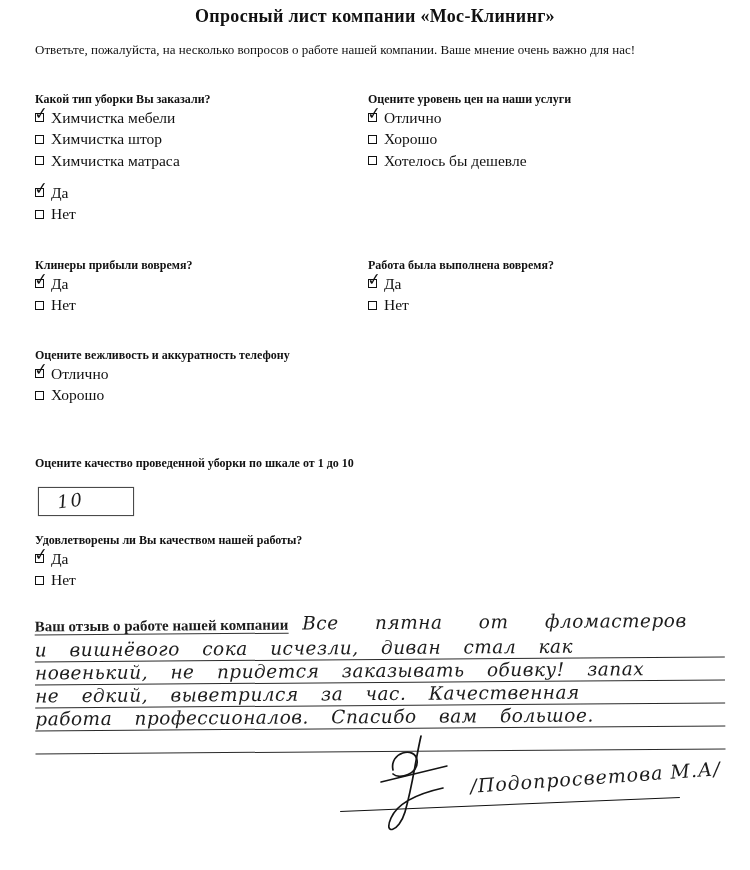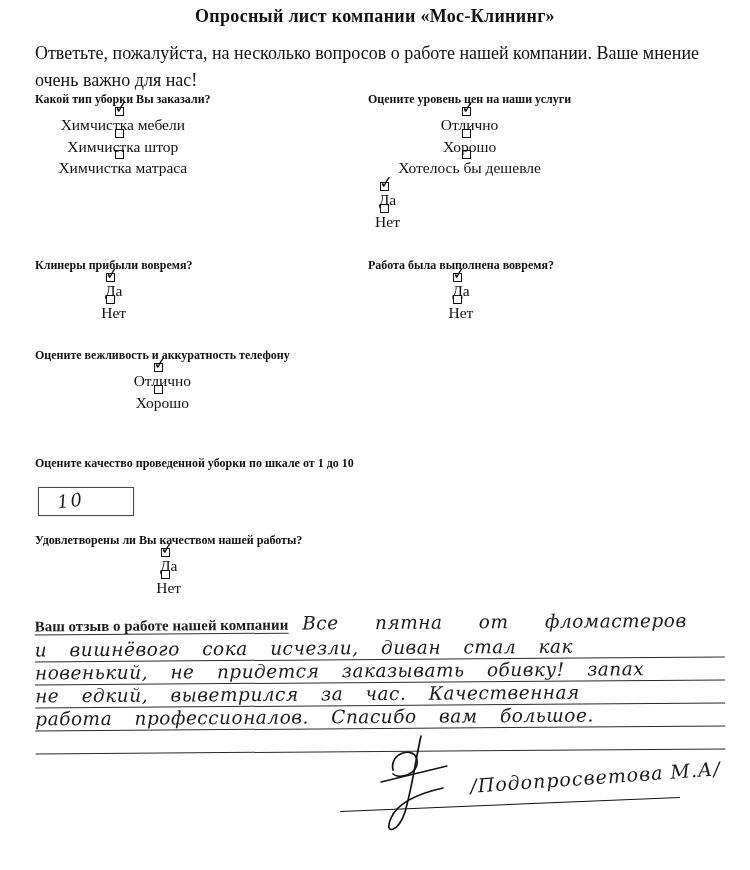--- a/index.html
+++ b/index.html
@@ -15,26 +15,26 @@
   }
   .abs { position:absolute; }
   .page-title {
     top:6px; left:0; right:0;
     text-align:center;
     font-size:18px; font-weight:bold;
     letter-spacing:.3px;
   }
   .intro {
     top:40px; left:35px; width:700px;
-    font-size:18px; line-height:1.5;
+    font-size:13px; line-height:1.5;
   }
   .q-title { font-weight:bold; font-size:12px; white-space:nowrap; }
   .opt {
     display:flex; align-items:center;
-    height:21.5px; font-size:15.5px;flex-direction:column;
+    height:21.5px; font-size:15.5px;
   }
   .opt-label { white-space:nowrap; }
   .checkbox {
     position:relative; flex:none;
     width:9px; height:9px;
     border:1.5px solid #111;
     margin-right:7px;
   }
   .checkbox.checked::after {
     content:"✓";

